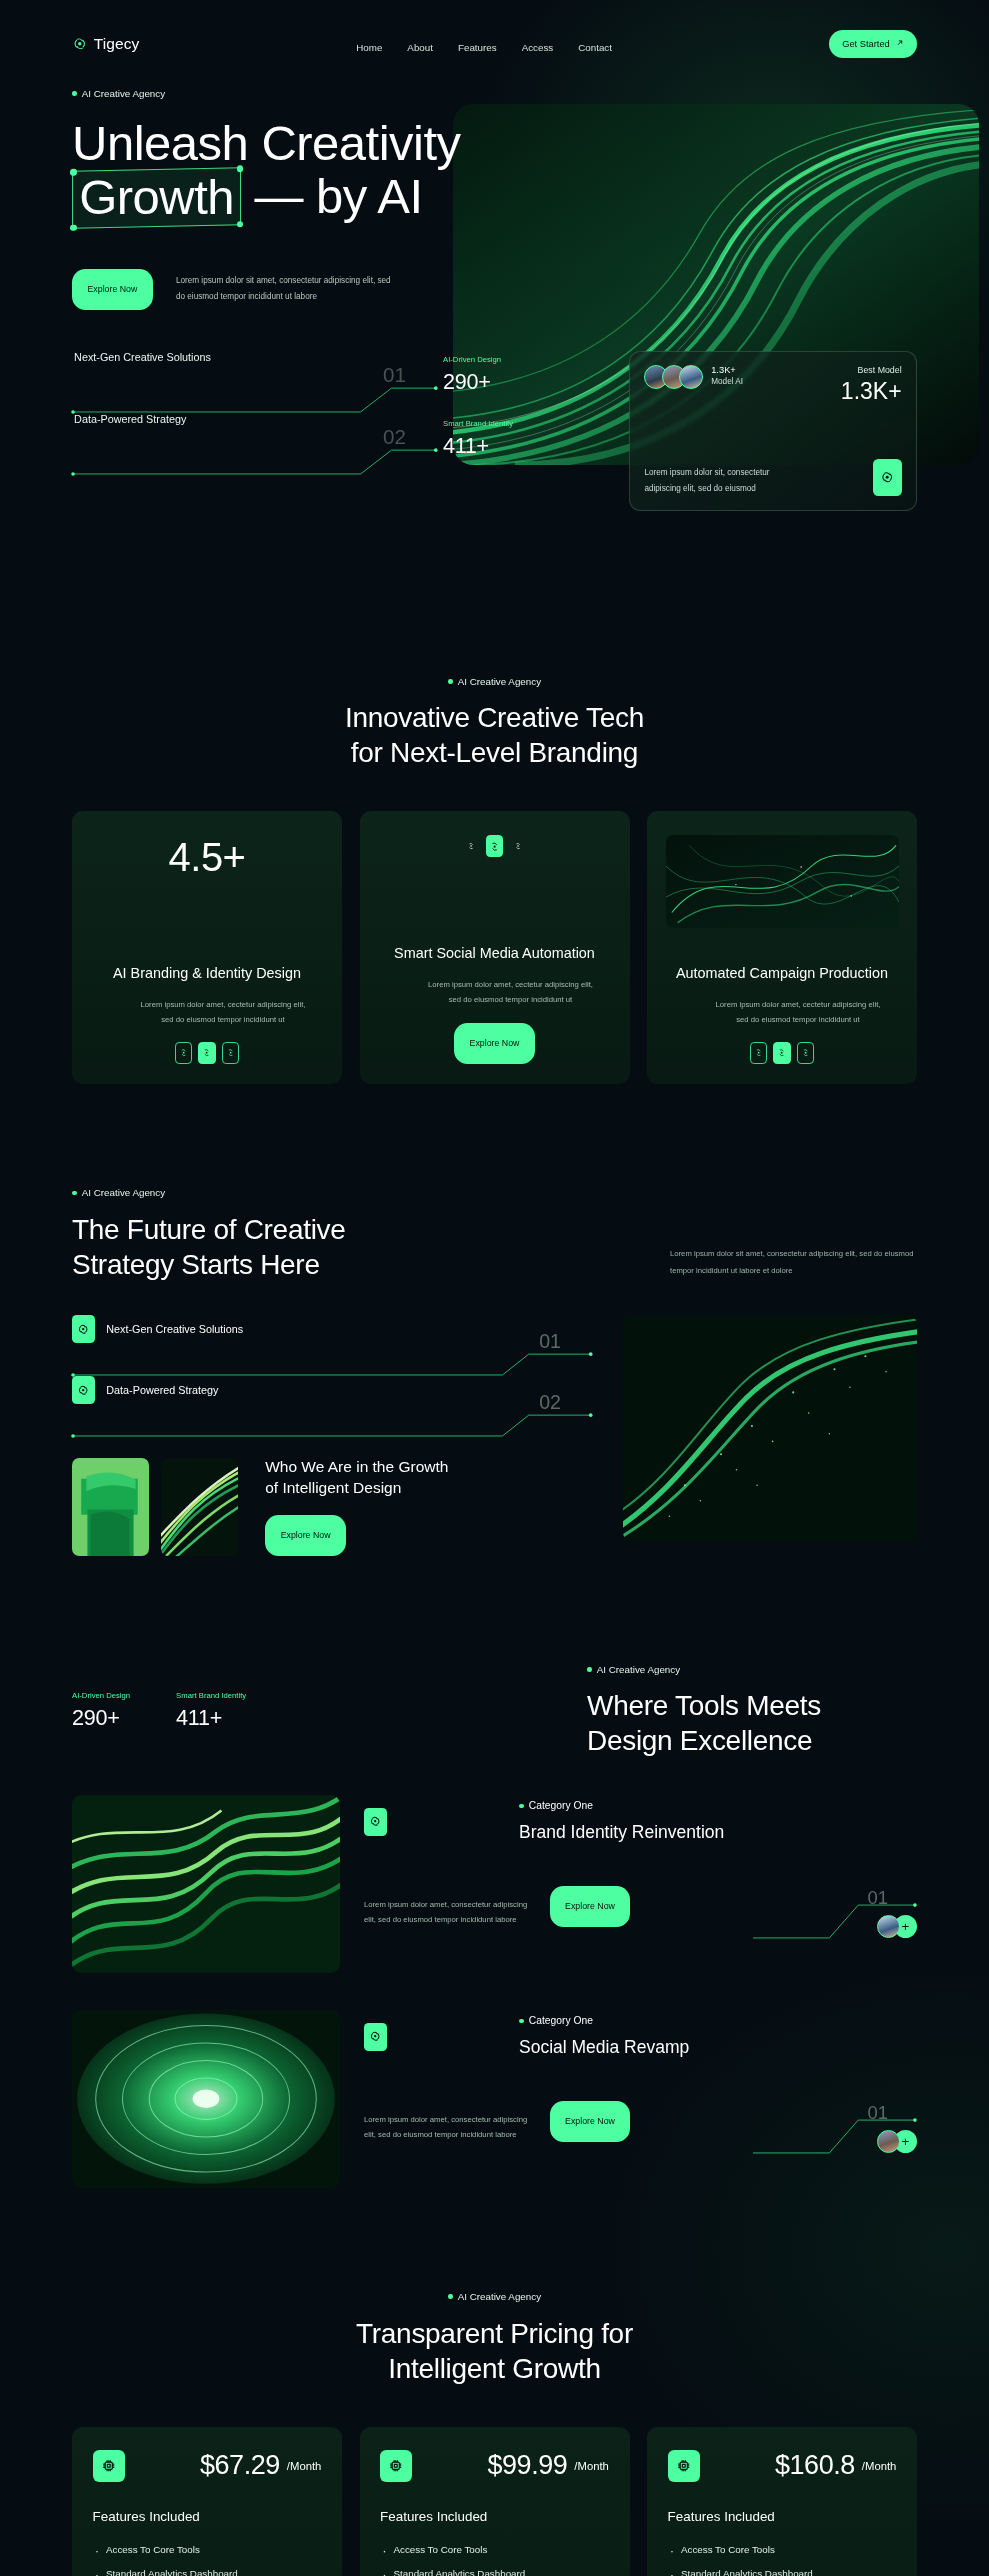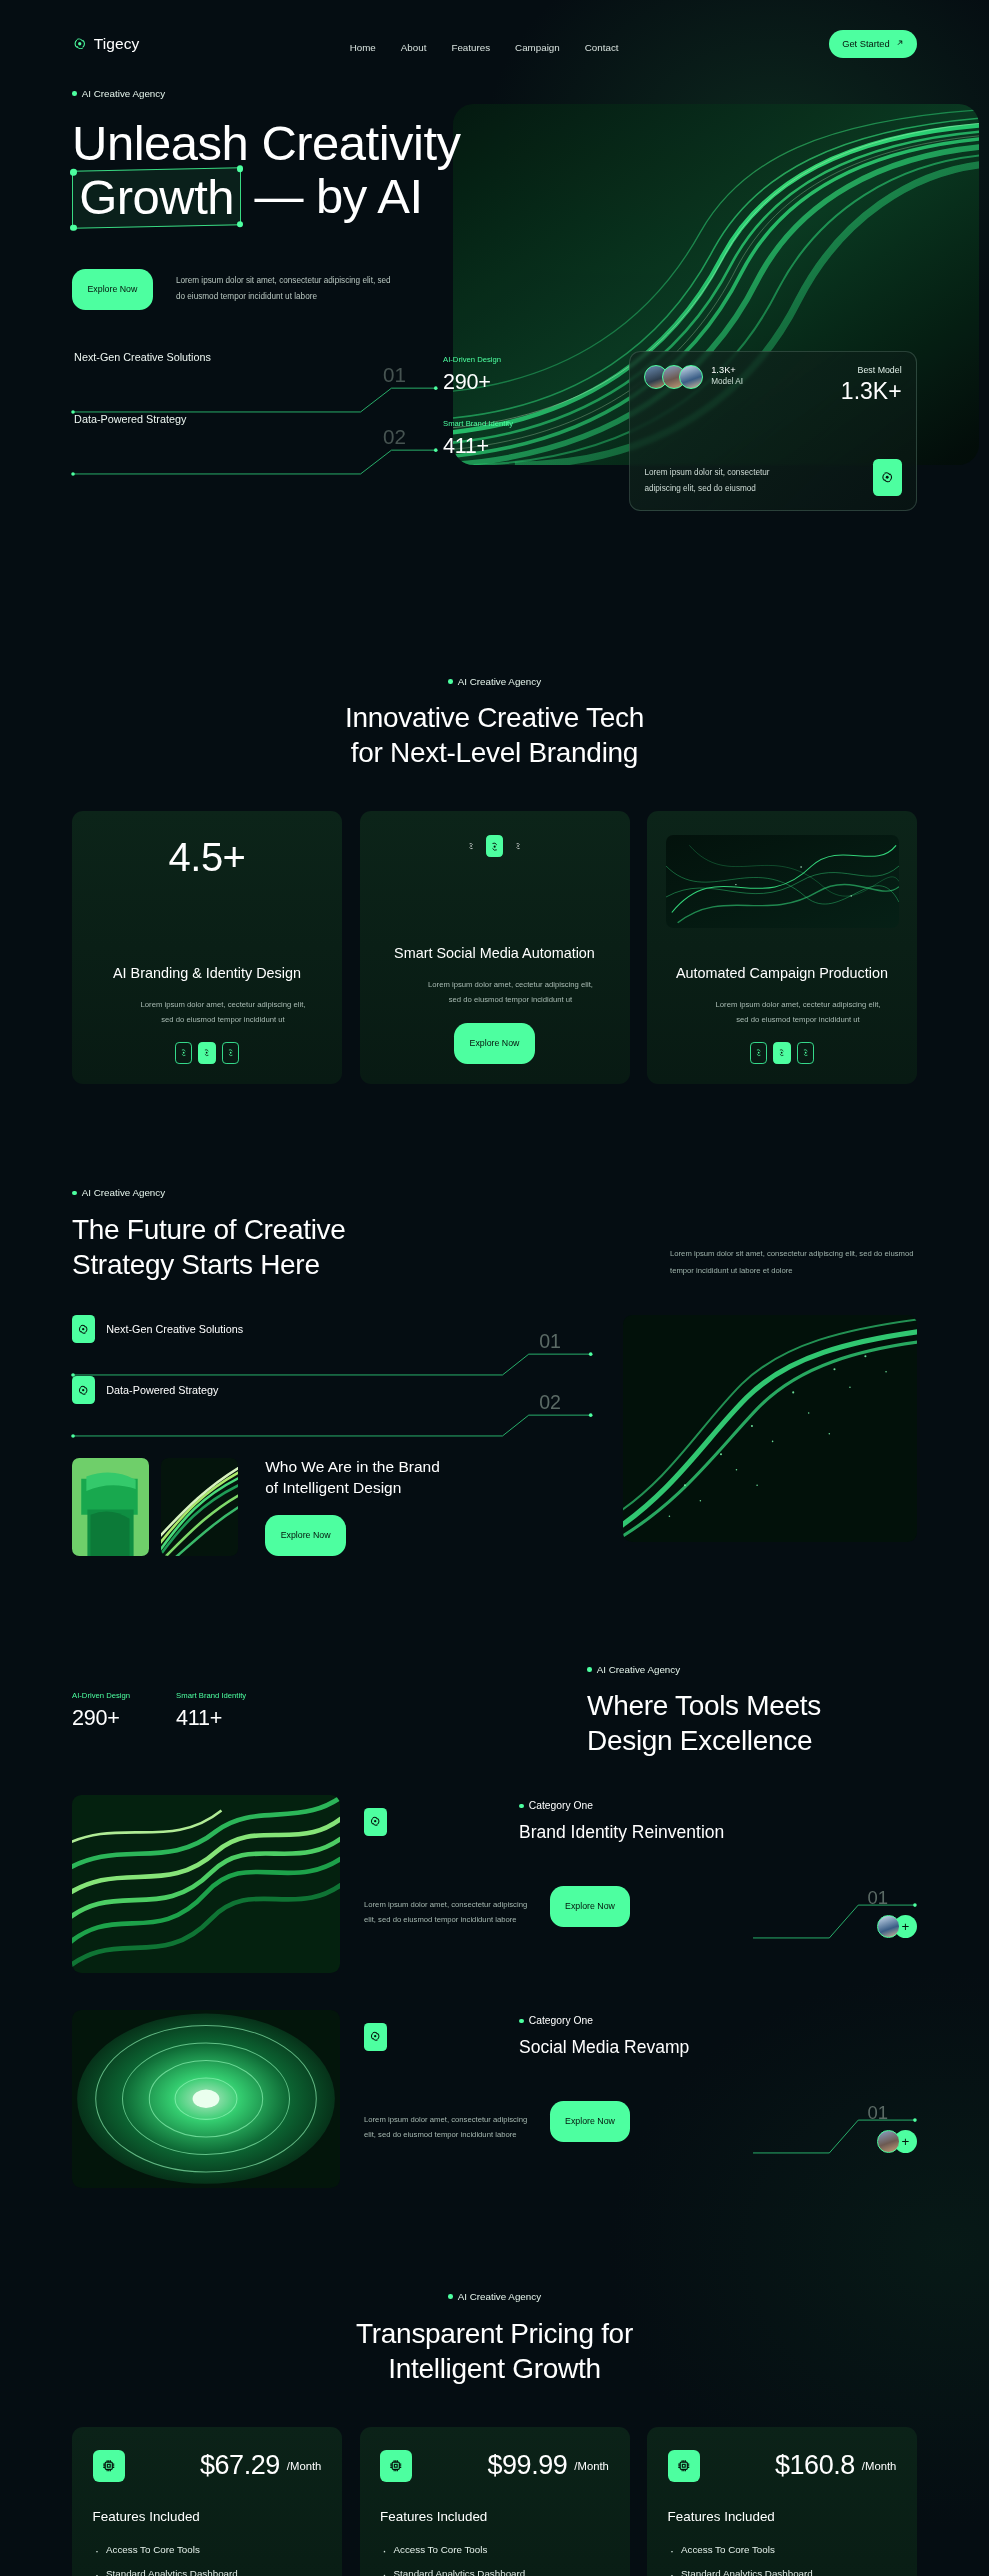--- a/index.html
+++ b/index.html
@@ -211,21 +211,21 @@
               <path d="M10 8.5a9.5 9.5 0 0 0 0 15"></path>
         </g>
           </svg>
       </span>
       <span class="logo-text">Tigecy</span>
     </div>
     <nav>
       <a href="#">Home</a>
       <a href="#">About</a>
       <a href="#">Features</a>
-      <a href="#">Campaign</a>
+      <a href="#">Access</a>
       <a href="#">Contact</a>
     </nav>
     <button class="cta-pill">
       <span>Get Started</span>
       <span>
         <svg width="7.7" height="7.7" viewBox="0 0 16 16">
             <path d="M4 12 12 4M6 4h6v6" stroke="#04150c" stroke-width="1.8" fill="none"></path>
           </svg>
       </span>
     </button>
@@ -579,21 +579,21 @@
                 <path d="M-10 175 C 42 110 85 60 170 18" stroke="#a9e86a"></path>
                 <path d="M-10 160 C 46 100 92 52 170 8" stroke="#d8f3c0"></path>
                 <path d="M-10 200 C 36 136 78 84 170 44" stroke="#1f9c56"></path>
                 <path d="M0 200 C 50 150 96 100 170 62" stroke="#7fd96a"></path>
                 <path d="M20 200 C 66 160 110 118 170 84" stroke="#3ab96a"></path>
               </g>
             </svg>
           </div>
           <div class="who-txt">
             <h3>
-              <span>Who We Are in the Brand</span><br>
+              <span>Who We Are in the Growth</span><br>
               <span>of Intelligent Design</span>
             </h3>
             <button class="btn-green">Explore Now</button>
           </div>
         </div>
       </div>
 
       <div class="future-right">
         <svg width="294" height="227" viewBox="0 0 570 440" preserveAspectRatio="none">
           <rect width="570" height="440" fill="#02110a"></rect>

